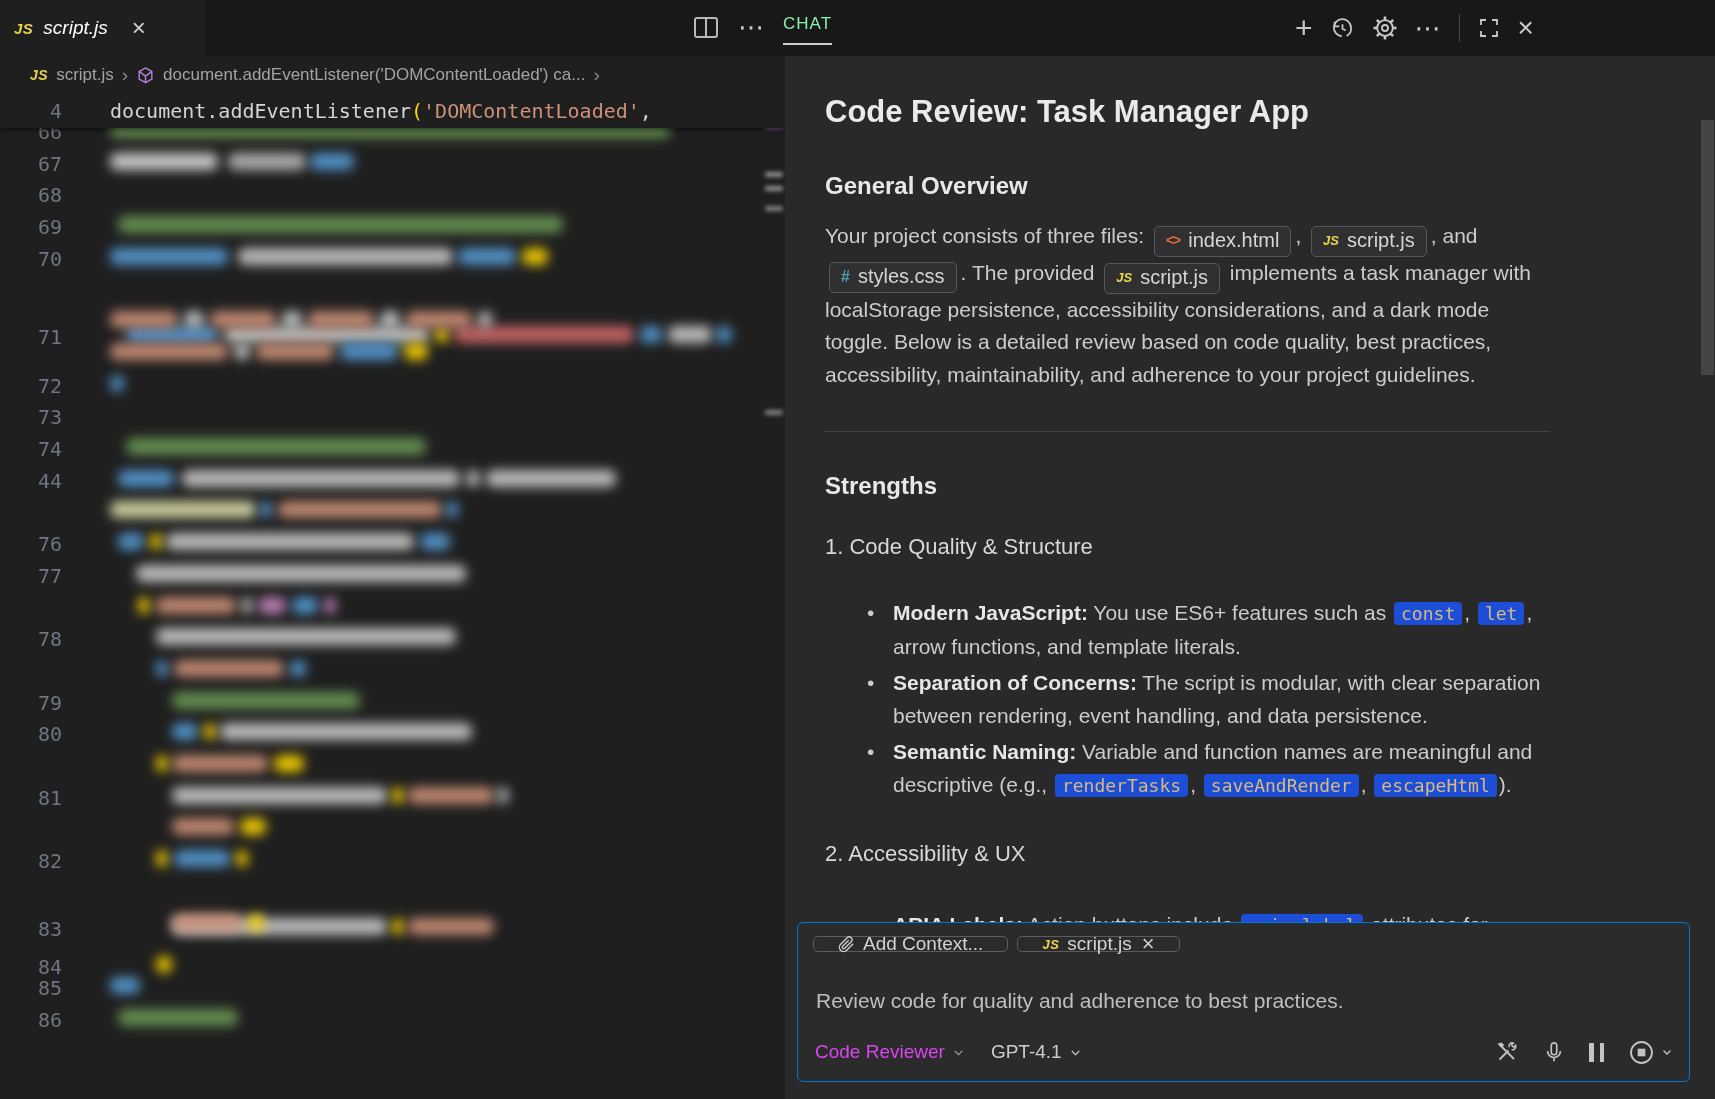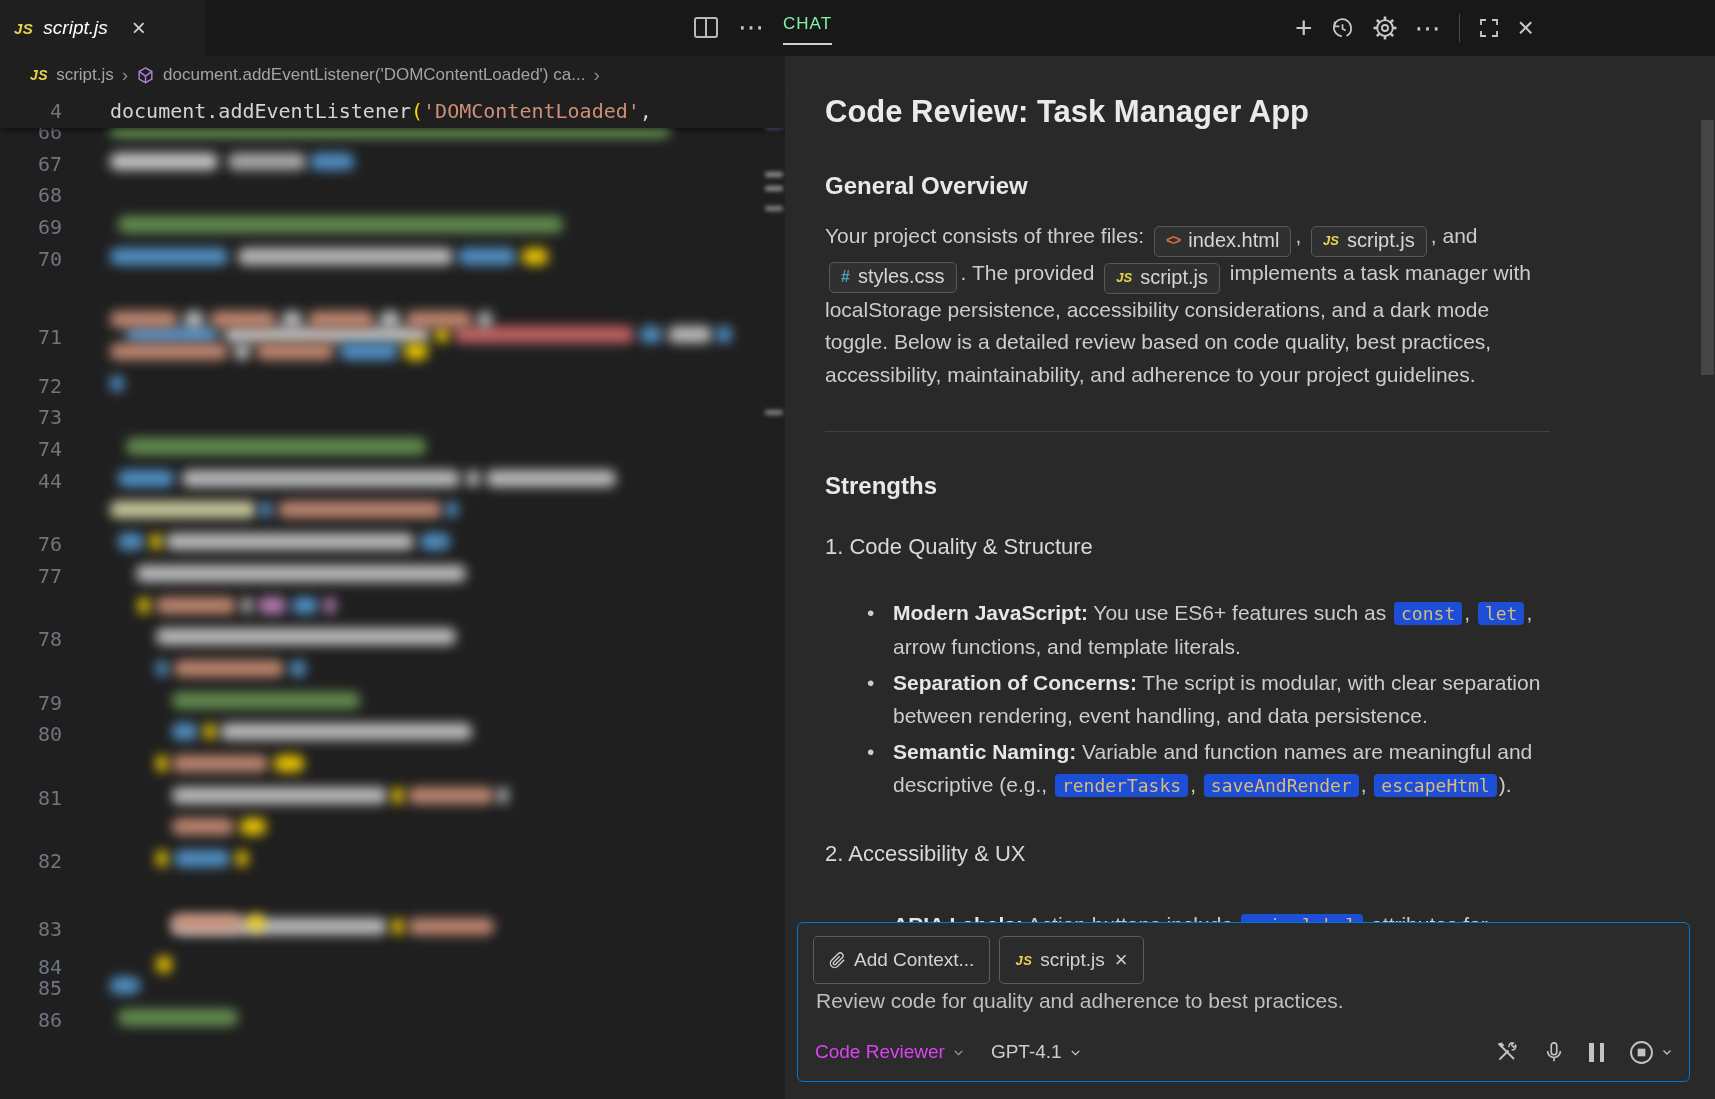--- a/index.html
+++ b/index.html
@@ -67,21 +67,21 @@
   .fi-html { color:#e0703a; font-size:14px; font-weight:bold; letter-spacing:-1px; }
   .fi-js { color:#e8d44d; font-size:13px; font-weight:bold; font-style:italic; }
   .fi-css { color:#519aba; font-size:16px; font-weight:bold; }
   .clipped-line { height:17px; overflow:hidden; margin-top:6px; margin-left:68px; }
   .chat-scrollbar { position:absolute; right:1px; top:64px; width:13px; height:255px; background:#454547; }
 
   
   .chat-input { position:absolute; left:12px; bottom:17px; width:893px; height:160px; background:#2b2b2c;
                 border:1.5px solid #0078d4; border-radius:6px; }
   .ci-chips { position:absolute; left:15px; top:13px; display:flex; gap:9px; }
-  .ci-chip { display:inline-flex; align-items:center; gap:8px; height:48px; padding:0 15px;
+  .ci-chip { display:inline-flex; align-items:center; gap:8px; height:16px; padding:0 24px;
              border:1px solid #5c5c5c; border-radius:5px; color:#d3d3d3; font-size:19px; cursor:pointer; }
   .ci-chip svg { display:block; }
   .chip-close { font-size:22px; color:#cfcfcf; line-height:1; margin-left:2px; }
   .ci-text { position:absolute; left:18px; top:66px; right:18px; color:#bfbfbf; font-size:21px; }
   .ci-bottom { position:absolute; left:17px; right:16px; bottom:13px; height:32px; display:flex; align-items:center; }
   .picker { display:flex; align-items:center; gap:7px; cursor:pointer; }
   .picker.mode { color:#d946ef; font-size:19px; }
   .picker.model { color:#cccccc; font-size:19px; margin-left:26px; }
   .ci-actions { margin-left:auto; display:flex; align-items:center; gap:24px; color:#c3c3c3; }
   .pause-icon { display:flex; gap:6px; }

